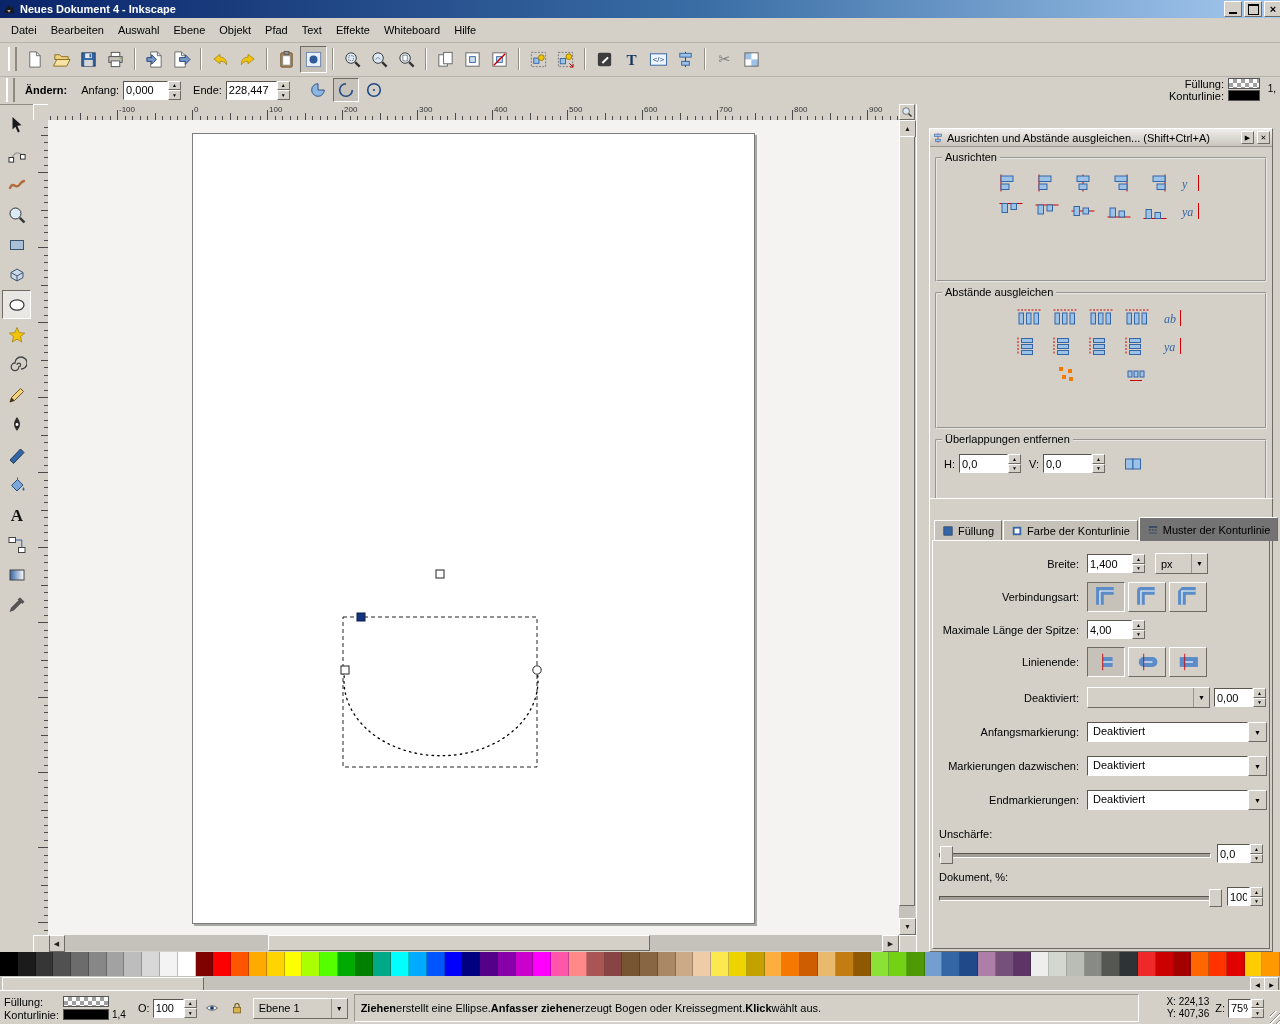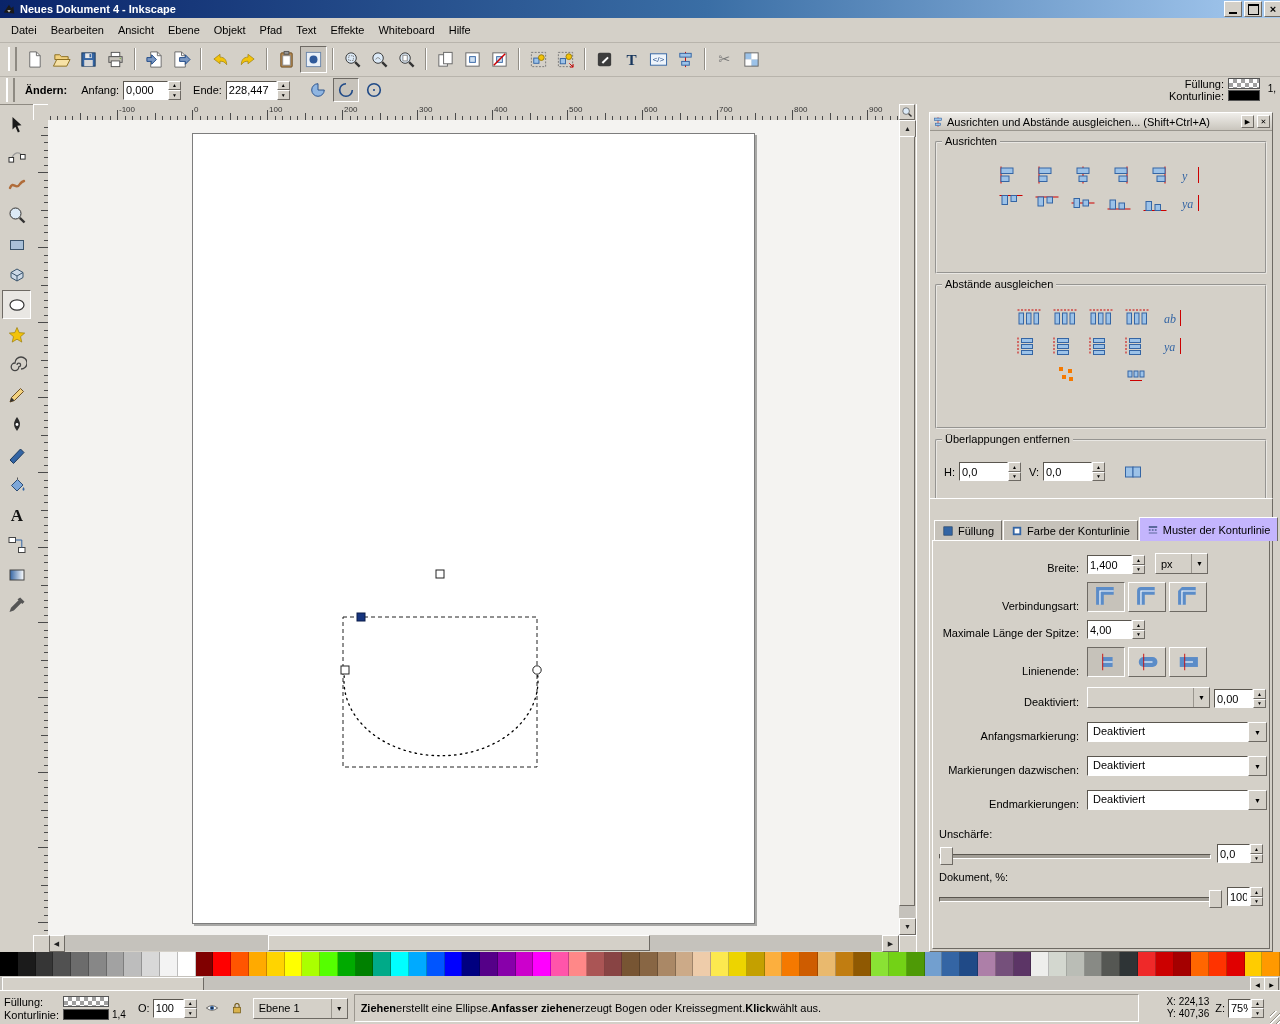--- a/index.html
+++ b/index.html
@@ -92,21 +92,21 @@
 
   
   #dock{position:absolute;left:916px;top:104px;width:364px;height:848px;background:#d4d0c8;border-left:1px solid #fff;}
   .panel{position:absolute;left:12px;width:342px;background:#d4d0c8;border:1px solid;border-color:#fff #6e6a64 #6e6a64 #fff;}
   .panel-title{height:17px;background:linear-gradient(#f0eeea,#c9c5bd);border-bottom:1px solid #9a968e;
     display:flex;align-items:center;gap:3px;padding:0 2px;}
   .panel-title .ic svg{width:12px;height:12px;}
   .panel-title .t{flex:1;white-space:nowrap;overflow:hidden;font-size:11px;}
   .mini-btn{width:13px;height:13px;background:#d4d0c8;border:1px solid;border-color:#fff #6e6a64 #6e6a64 #fff;
     display:inline-flex;align-items:center;justify-content:center;font-size:7px;padding:0;}
-  .frame{position:relative;border:2px groove #e9e7e3;border-radius:2px;margin:10px 5px 0;padding:16px 3px 5px;}
+  .frame{position:relative;border:2px groove #e9e7e3;border-radius:2px;margin:10px 5px 0;padding:8px 3px 5px;}
   .frame>.legend{position:absolute;top:-8px;left:5px;background:#d4d0c8;padding:0 3px;}
   .rel-row{display:flex;align-items:center;justify-content:flex-end;gap:6px;margin:0 3px 4px;}
   .combo{display:inline-flex;align-items:center;height:19px;background:#d4d0c8;
     border:1px solid;border-color:#fff #6e6a64 #6e6a64 #fff;padding-left:5px;}
   .combo .ct{flex:1;text-align:left;white-space:nowrap;overflow:hidden;}
   .combo .ca{font-size:7px;padding:0 4px;margin-left:4px;border-left:1px solid #9a968e;align-self:stretch;display:flex;align-items:center;}
   .agrid{display:flex;justify-content:center;gap:4px;margin-top:3px;}
   .aibtn{width:32px;height:25px;background:transparent;border:1px solid transparent;padding:1px;
     display:inline-flex;align-items:center;justify-content:center;}
   .aibtn svg{width:26px;height:20px;}
@@ -114,24 +114,24 @@
   .mcombo{display:inline-flex;height:20px;}
   .mfield{flex:1;background:#fff;border:1px solid;border-color:#5a564f #fff #fff #5a564f;padding:2px 5px;white-space:nowrap;overflow:hidden;}
   .mbtn{width:17px;background:#d4d0c8;border:1px solid;border-color:#fff #6e6a64 #6e6a64 #fff;
     display:flex;align-items:center;justify-content:center;font-size:7px;}
 
   
   #fs-tabs{position:absolute;left:2px;top:19px;right:2px;height:23px;display:flex;align-items:flex-end;padding-left:2px;}
   .tab{display:inline-flex;align-items:center;gap:4px;height:19px;padding:0 7px;background:#c6c2ba;
     border:1px solid;border-color:#fff #6e6a64 transparent #fff;margin-right:1px;white-space:nowrap;}
   .tab .ic svg{width:12px;height:12px;}
-  .tab.active{height:23px;background:#c4b5fd;z-index:2;border-bottom:none;}
+  .tab.active{height:23px;background:#737373;z-index:2;border-bottom:none;}
   #fs-page{position:absolute;left:2px;top:41px;right:2px;bottom:2px;background:#d4d0c8;
     border:1px solid;border-color:#fff #6e6a64 #6e6a64 #fff;overflow:hidden;}
-  .fs-row{display:flex;align-items:flex-end;}
+  .fs-row{display:flex;align-items:center;}
   .fs-label{width:146px;text-align:right;padding-right:8px;white-space:nowrap;}
   .toggle3{width:38px;height:30px;background:#d4d0c8;border:1px solid;border-color:#fff #6e6a64 #6e6a64 #fff;
     padding:2px;margin-right:3px;display:inline-flex;align-items:center;justify-content:center;}
   .toggle3 svg{width:22px;height:22px;}
   .toggle3.pressed{border-color:#6e6a64 #fff #fff #6e6a64;background:#c6c2ba;}
   .dashline{width:92px;height:3px;background:repeating-linear-gradient(90deg,#000 0 2px,transparent 2px 7px);}
   .fs-caption{padding-left:6px;}
   .slider{position:relative;height:16px;flex:1;}
   .slider .track{position:absolute;left:0;right:0;top:7px;height:3px;background:#a29e96;
     border:1px solid;border-color:#5a564f #fff #fff #5a564f;}
@@ -185,21 +185,21 @@
         <span class="glyph-max"></span>
       </span>
     <span class="winbtn">
         <span class="glyph-close">×</span>
       </span>
   </div>
 
   <div id="menubar">
       <span class="menu-item">Datei</span>
       <span class="menu-item">Bearbeiten</span>
-      <span class="menu-item">Ansicht</span>
+      <span class="menu-item">Auswahl</span>
       <span class="menu-item">Ebene</span>
       <span class="menu-item">Objekt</span>
       <span class="menu-item">Pfad</span>
       <span class="menu-item">Text</span>
       <span class="menu-item">Effekte</span>
       <span class="menu-item">Whiteboard</span>
       <span class="menu-item">Hilfe</span>
     </div>
 
   <div id="cmdbar">
@@ -894,21 +894,21 @@
       <span class="sb-btn" style="left:0;top:0;">◀</span>
       <span class="sb-thumb" style="left:220px;top:0;width:380px;height:14px;"></span>
       <span class="sb-btn" style="right:0;top:0;">▶</span>
     </div>
     <div id="corner-bl" style="left:0;top:831px;width:15px;height:16px;"></div>
     <div id="corner-br" style="left:866px;top:831px;width:16px;height:16px;"></div>
   </div>
 
   <div id="dock">
 
-    <div class="panel" id="align-panel" style="top:8px;height:388px;">
+    <div class="panel" id="align-panel" style="top:24px;height:388px;">
       <div class="panel-title">
         <span class="ic">
             <svg xmlns="http://www.w3.org/2000/svg" viewBox="0 0 20 20">
               <line x1="10" y1="2" x2="10" y2="18" stroke="#c00"></line>
               <rect x="4" y="3.5" width="12" height="4" fill="#9cc2e8" stroke="#3465a4"></rect>
               <rect x="6" y="12" width="8" height="4" fill="#9cc2e8" stroke="#3465a4"></rect>
             </svg>
           </span>
         <span class="t">Ausrichten und Abstände ausgleichen... (Shift+Ctrl+A)</span>
         <button class="mini-btn">▶</button>

